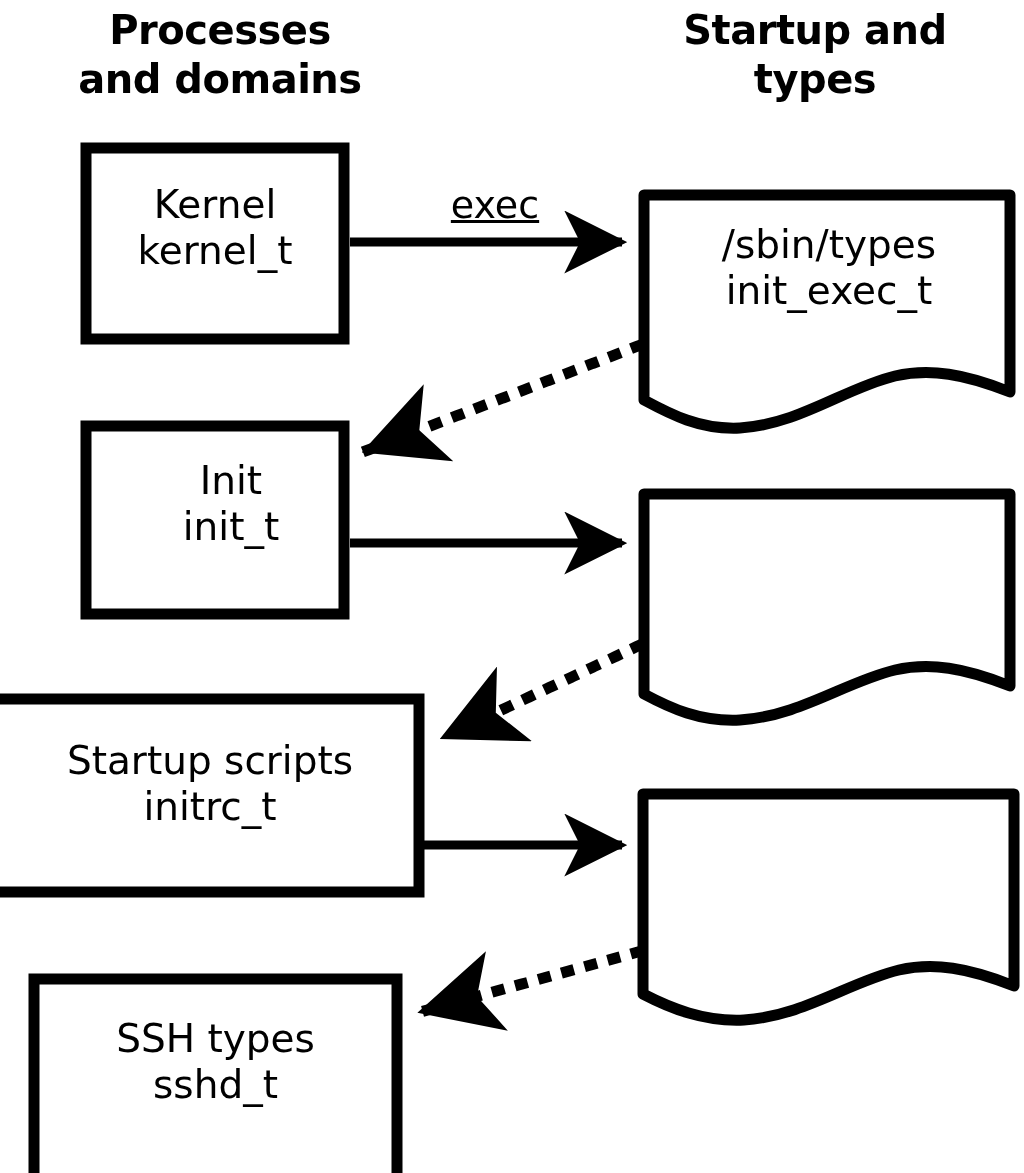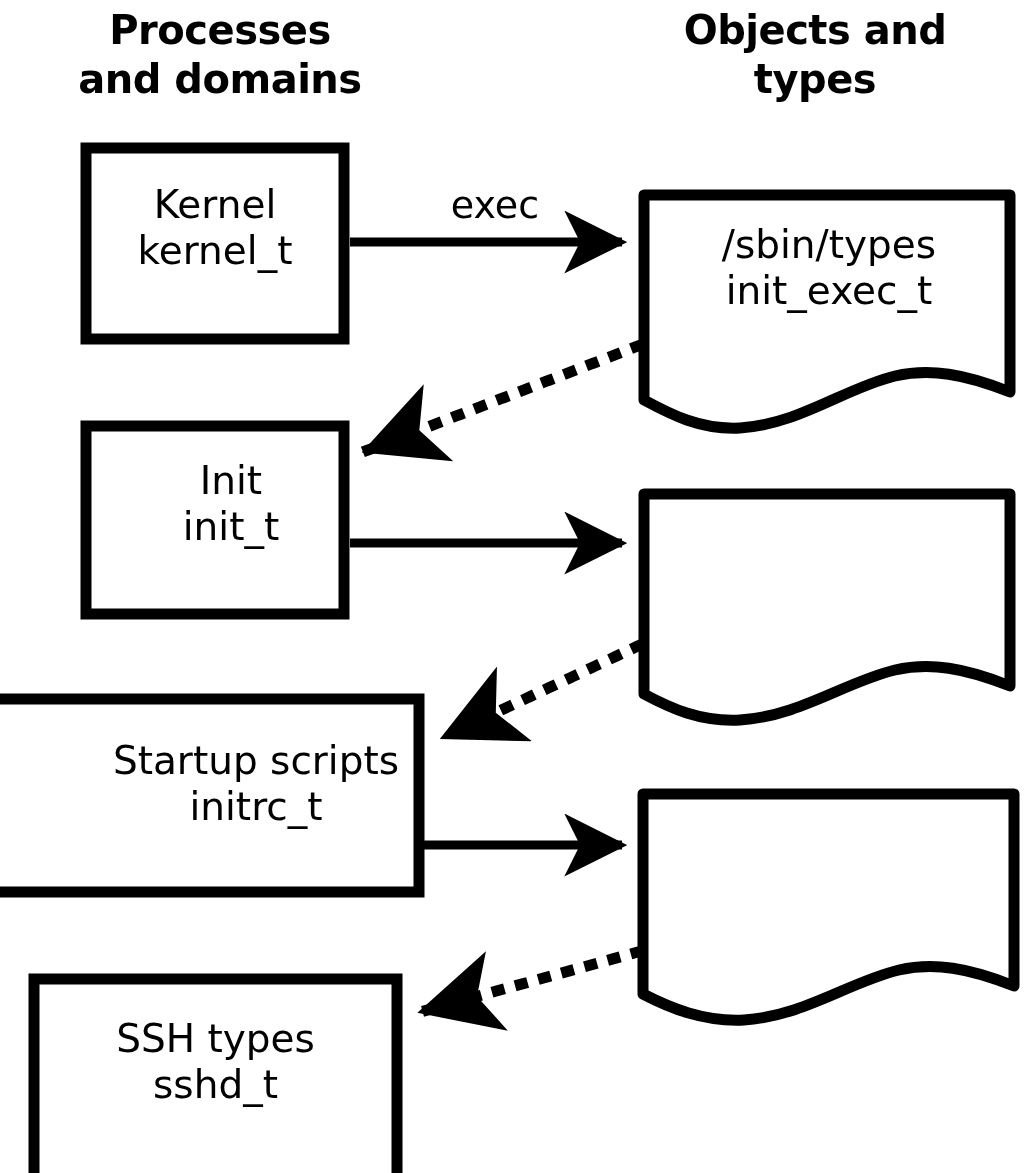--- a/index.html
+++ b/index.html
@@ -49,31 +49,32 @@
     white-space: pre-line;
     pointer-events: none;
   }
   .edge-label {
     position: absolute;
     font-family: "DejaVu Sans", sans-serif;
     font-weight: normal;
     font-size: 38px;
     color: #000000;
     text-align: center;
+    text-decoration: underline;
   }
 </style>
 </head>
 <body>
 
 <div id="canvas">
 
   <div class="col-header" id="header-left">Processes
 and domains</div>
 
-  <div class="col-header" id="header-right">Objects and
+  <div class="col-header" id="header-right">Startup and
 types</div>
 
   <svg id="diagram-svg" viewBox="0 0 1024 1173" xmlns="http://www.w3.org/2000/svg">
     <defs>
       <marker id="arrowSolid" viewBox="0 0 12 12" refX="11" refY="6" markerWidth="7" markerHeight="7" orient="auto-start-reverse">
         <path d="M 0 0 L 12 6 L 0 12 L 3 6 z" fill="#000000"></path>
       </marker>
       <marker id="arrowDotted" viewBox="0 0 12 12" refX="11" refY="6" markerWidth="7.5" markerHeight="7.5" orient="auto-start-reverse">
         <path d="M 0 0 L 12 6 L 0 12 L 3 6 z" fill="#000000"></path>
       </marker>
@@ -114,21 +115,21 @@
 
     <line x1="638" y1="952" x2="424" y2="1011" stroke="#000000" stroke-width="11" stroke-dasharray="2 22" stroke-linecap="square" marker-end="url(#arrowDotted)"></line>
   </svg>
 
   <div class="node-label" style="left:86px; top:182px; width:258px;">Kernel
 kernel_t</div>
 
   <div class="node-label" style="left:102px; top:458px; width:258px;">Init
 init_t</div>
 
-  <div class="node-label" style="left:0px; top:738px; width:420px;margin-left:46px;">Startup scripts
+  <div class="node-label" style="left:0px; top:738px; width:420px;">Startup scripts
 initrc_t</div>
 
   <div class="node-label" style="left:34px; top:1016px; width:363px;">SSH types
 sshd_t</div>
 
   <div class="node-label" style="left:648px; top:222px; width:362px;">/sbin/types
 init_exec_t</div>
 
 
 

